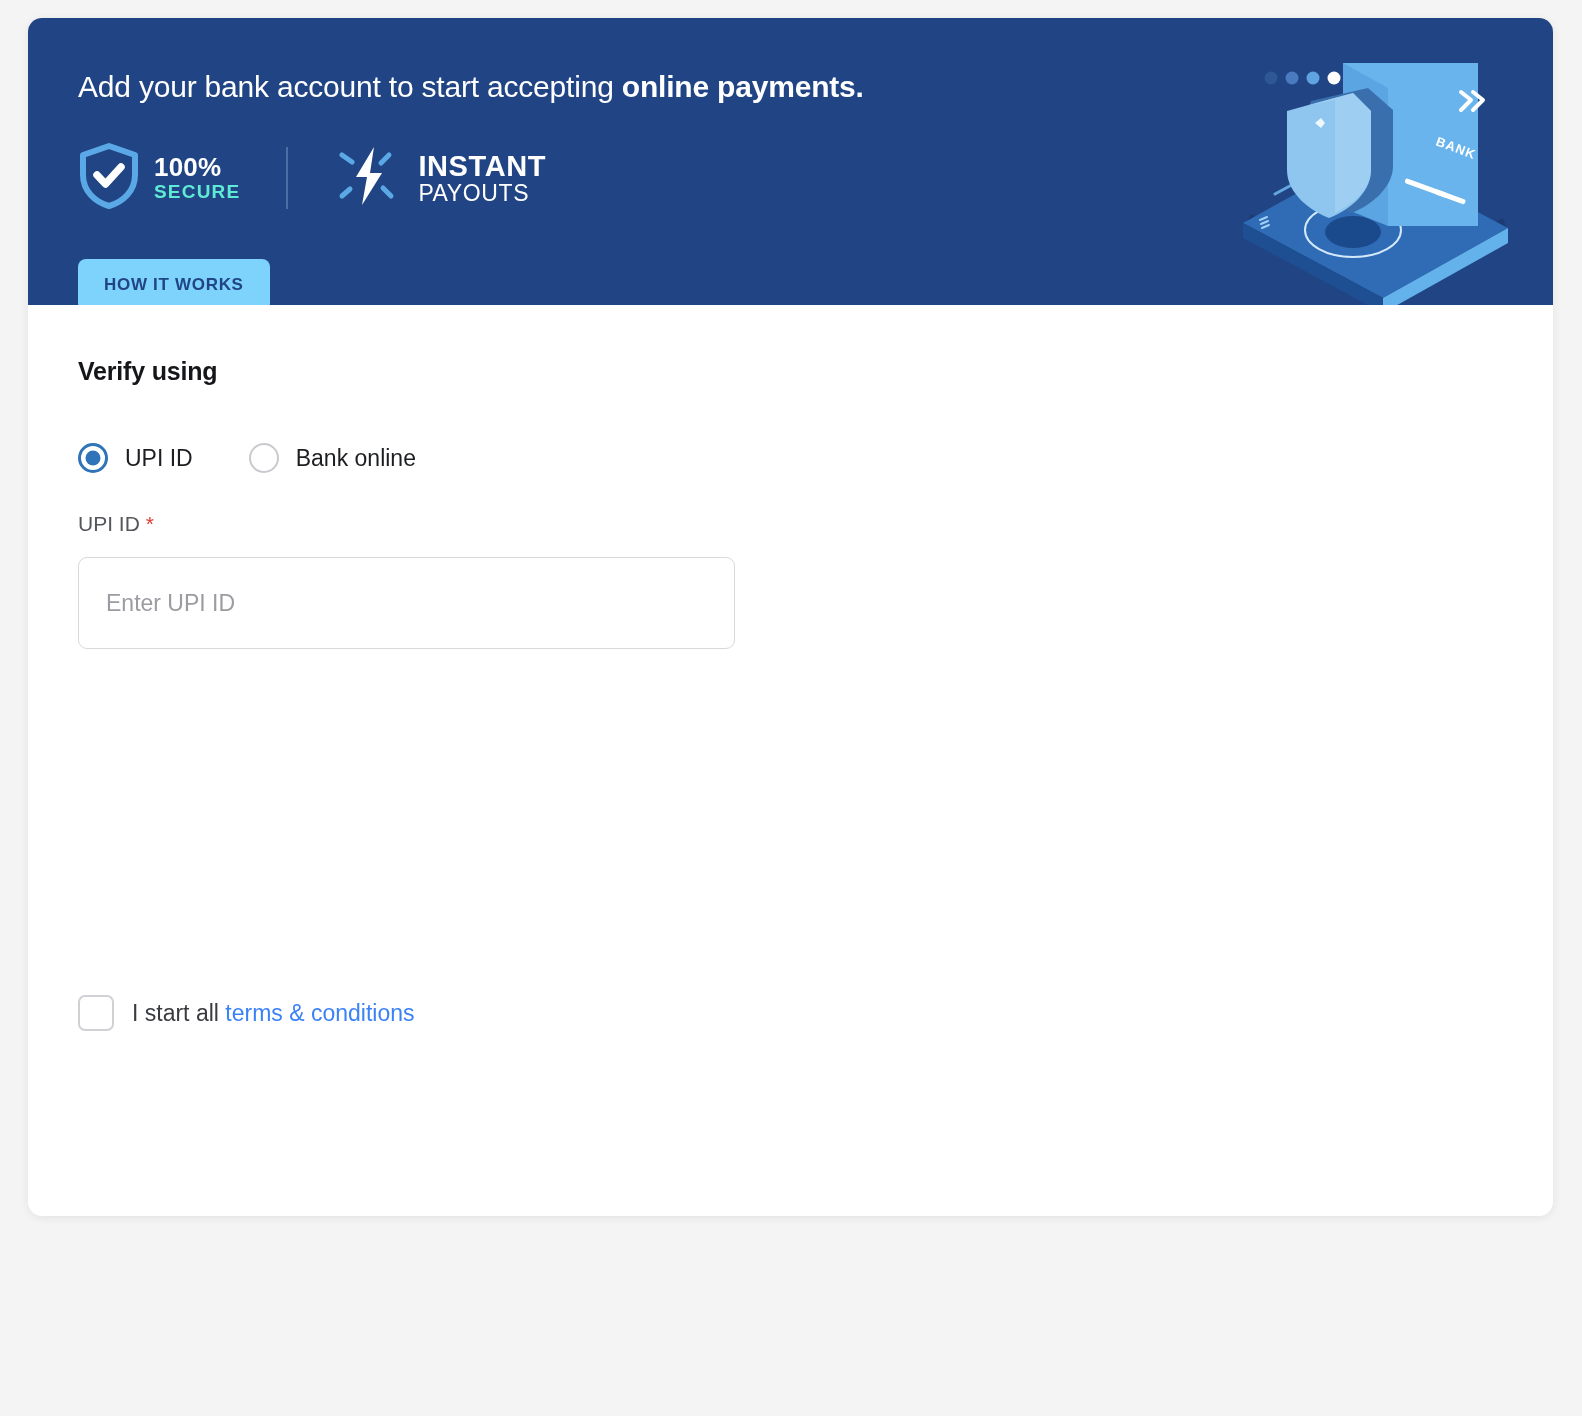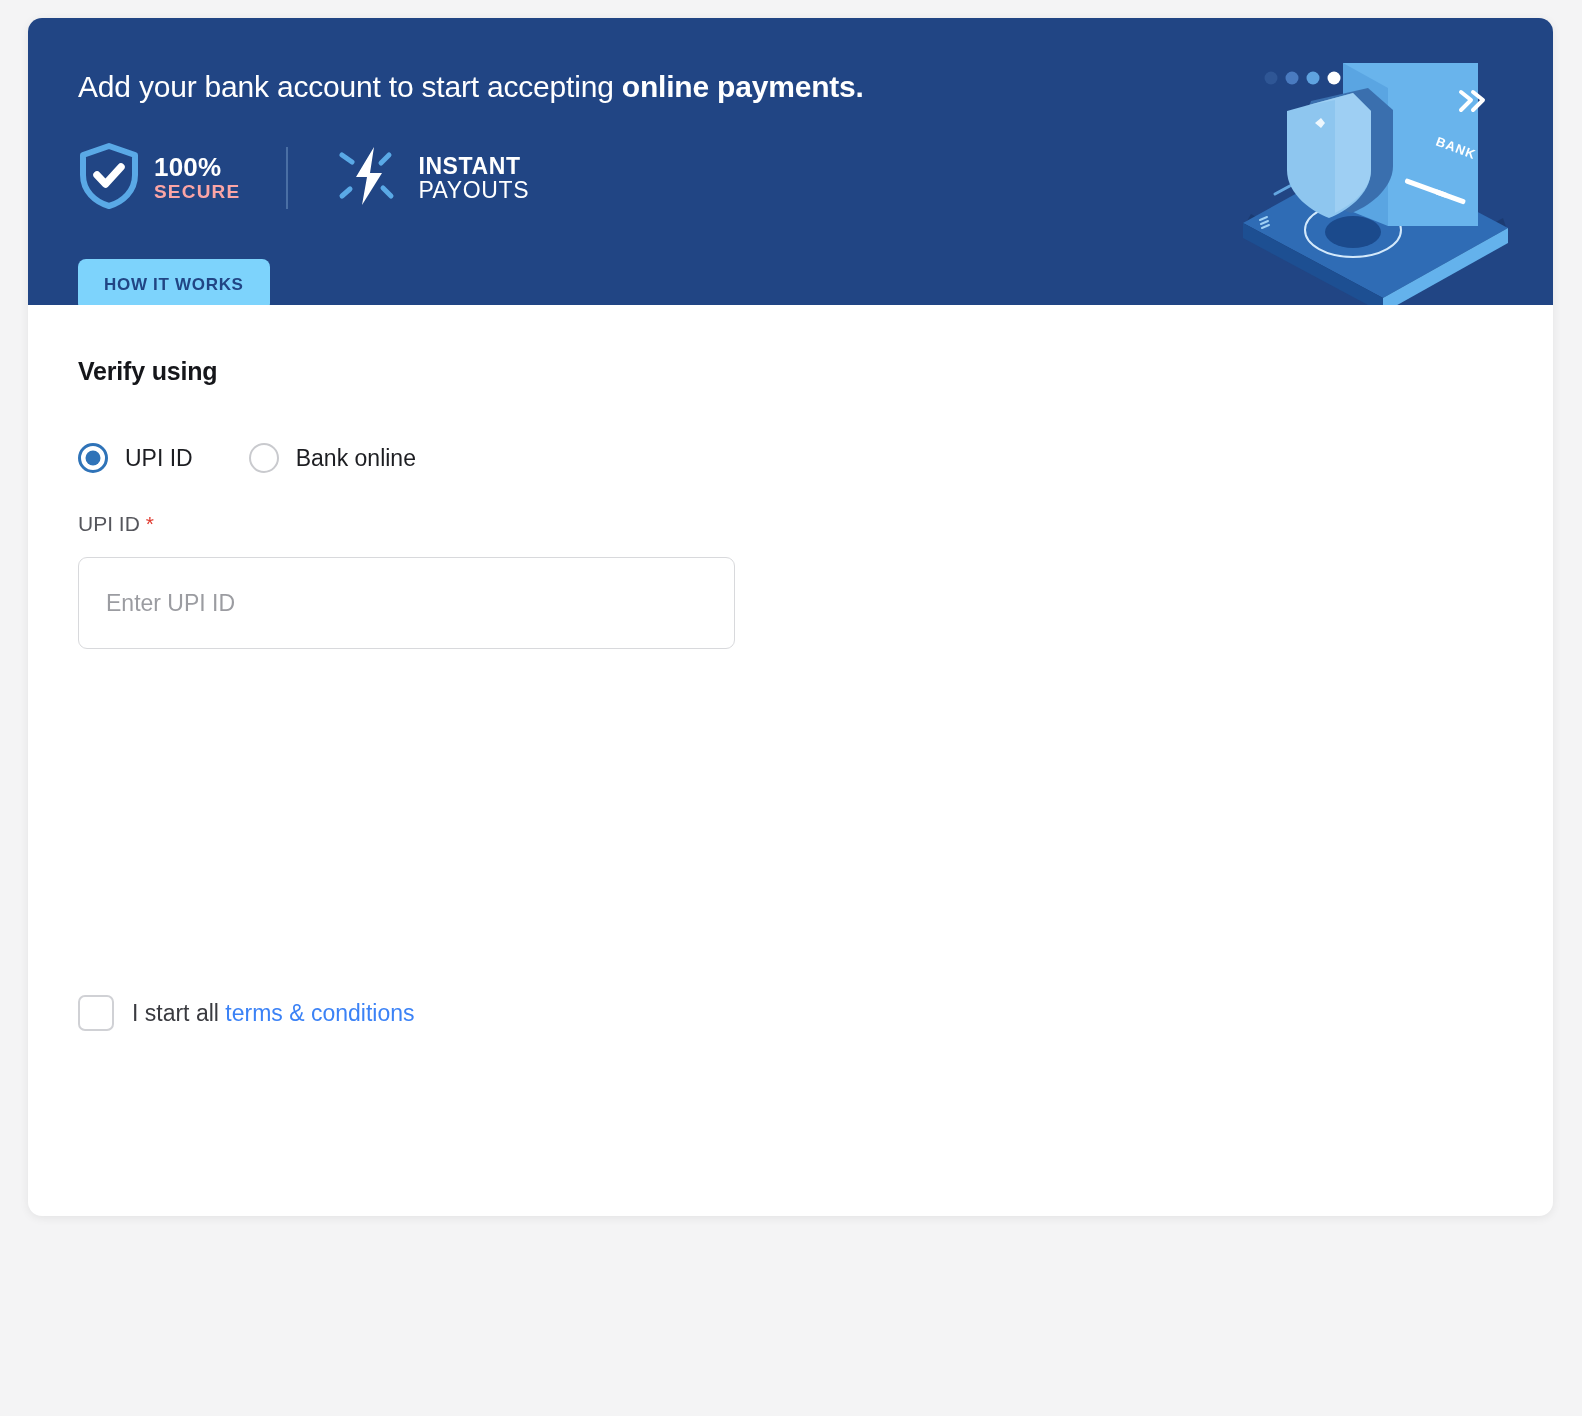--- a/index.html
+++ b/index.html
@@ -78,33 +78,33 @@
 
   .secure-pct {
     font-size: 26px;
     font-weight: 700;
     color: #ffffff;
     letter-spacing: 0.2px;
   }
   .secure-word {
     font-size: 19px;
     font-weight: 700;
-    color: #fca5a5;
+    color: #5eead4;
     letter-spacing: 1.2px;
   }
 
   .badge-divider {
     width: 2px;
     height: 62px;
     background: #4a6fa5;
     margin: 0 46px;
   }
 
   .instant-top {
-    font-size: 23px;
+    font-size: 29px;
     font-weight: 700;
     color: #ffffff;
     letter-spacing: 0.6px;
   }
   .instant-bottom {
     font-size: 23px;
     font-weight: 400;
     color: #ffffff;
     letter-spacing: 0.6px;
   }

